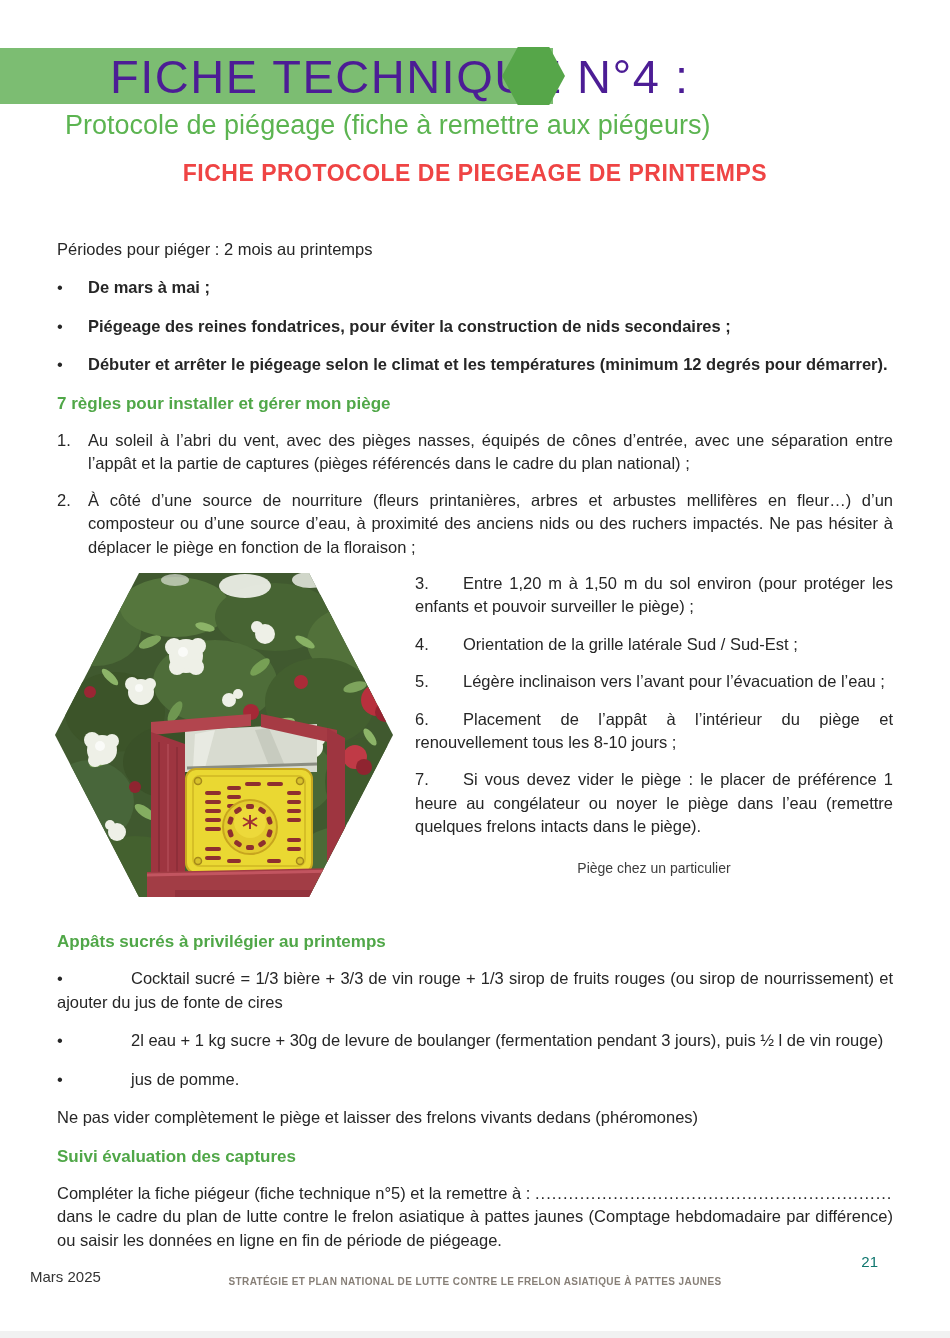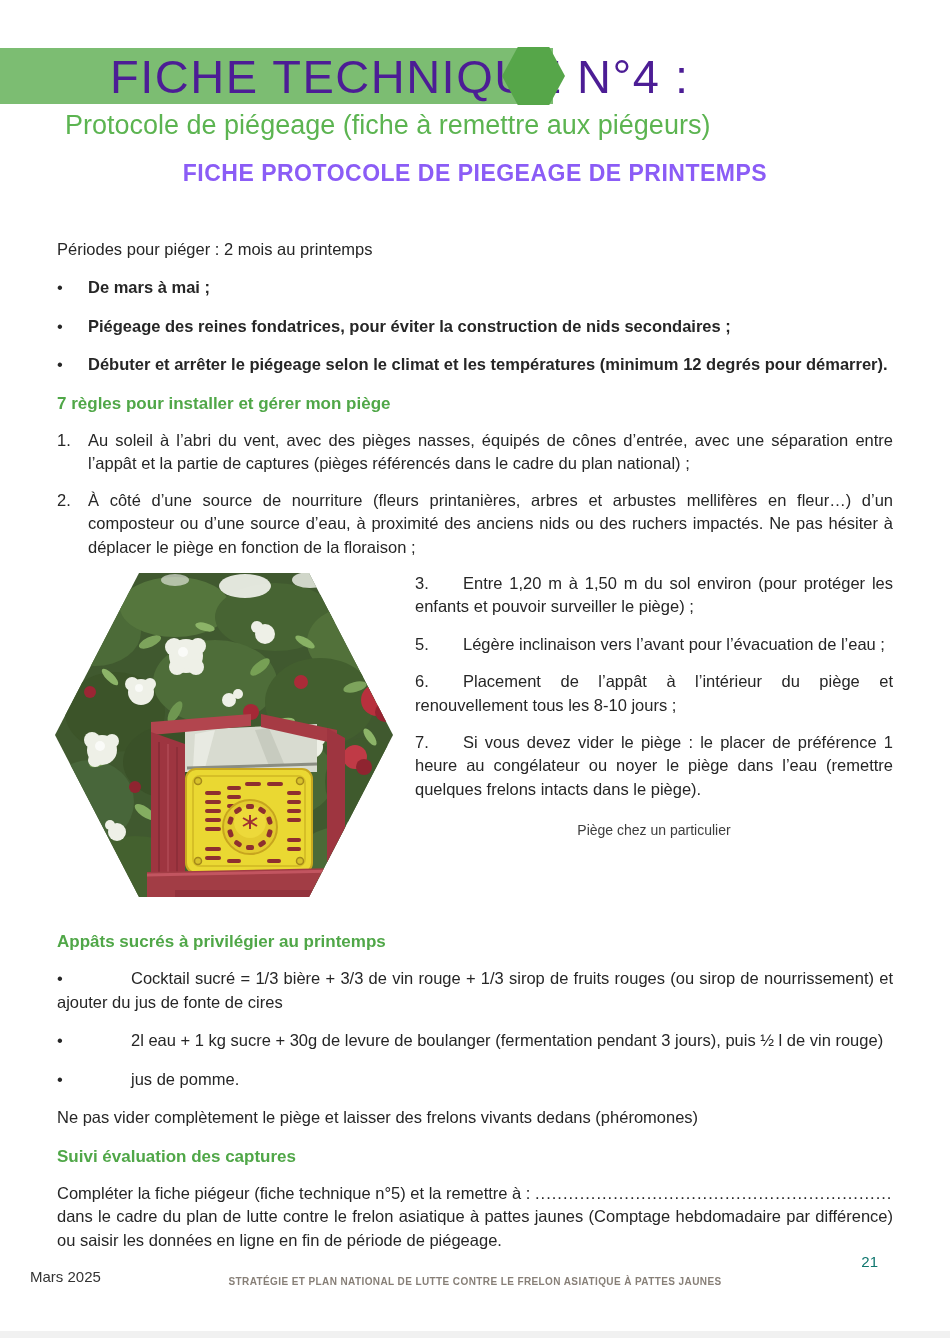--- a/index.html
+++ b/index.html
@@ -31,21 +31,21 @@
     clip-path:polygon(25% 0,75% 0,100% 50%,75% 100%,25% 100%,0 50%);
   }
   .subtitle{
     position:absolute;left:65px;top:110px;
     color:#5cb451;font-size:27px;font-weight:400;
     white-space:nowrap;
   }
   .main-title{
     position:absolute;left:0;top:160px;width:950px;
     text-align:center;
-    color:#8b5cf6;font-size:23px;font-weight:700;letter-spacing:0.5px;
+    color:#ef4444;font-size:23px;font-weight:700;letter-spacing:0.5px;
   }
   
   .content{
     position:absolute;left:57px;top:238px;width:836px;
     font-size:16.5px;line-height:1.42;
   }
   .para{margin:0 0 15px 0;}
   .just{text-align:justify;}
   .green-heading{
     color:#50a748;font-weight:700;font-size:17px;
@@ -304,20 +304,21 @@
               <rect x="300" y="278" width="64" height="9" fill="#e6dfd2"></rect>
               <rect x="300" y="288" width="64" height="8" fill="#9a7b5c"></rect>
               <rect x="300" y="297" width="64" height="8" fill="#e0d8c8"></rect>
               <rect x="300" y="306" width="64" height="8" fill="#8a6a4a"></rect>
             </g>
           </g>
         </svg>
       </div>
       <div class="media-right">
         <p class="para just"><span class="rnum">3.</span><span>Entre 1,20 m à 1,50 m du sol environ (pour protéger les enfants et pouvoir surveiller le piège) ;</span></p>
+        <p class="para just"><span class="rnum">4.</span><span>Orientation de la grille latérale Sud / Sud-Est ;</span></p>
         <p class="para just"><span class="rnum">5.</span><span>Légère inclinaison vers l’avant pour l’évacuation de l’eau ;</span></p>
         <p class="para just"><span class="rnum">6.</span><span>Placement de l’appât à l’intérieur du piège et renouvellement tous les 8-10 jours ;</span></p>
         <p class="para just"><span class="rnum">7.</span><span>Si vous devez vider le piège : le placer de préférence 1 heure au congélateur ou noyer le piège dans l’eau (remettre quelques frelons intacts dans le piège).</span></p>
         <p class="photo-caption">Piège chez un particulier</p>
       </div>
     </div>
 
     <h3 class="green-heading">Appâts sucrés à privilégier au printemps</h3>
 
     <p class="para just"><span class="bnum"></span><span>Cocktail sucré = 1/3 bière + 3/3 de vin rouge + 1/3 sirop de fruits rouges (ou sirop de nourrissement) et ajouter du jus de fonte de cires</span></p>

